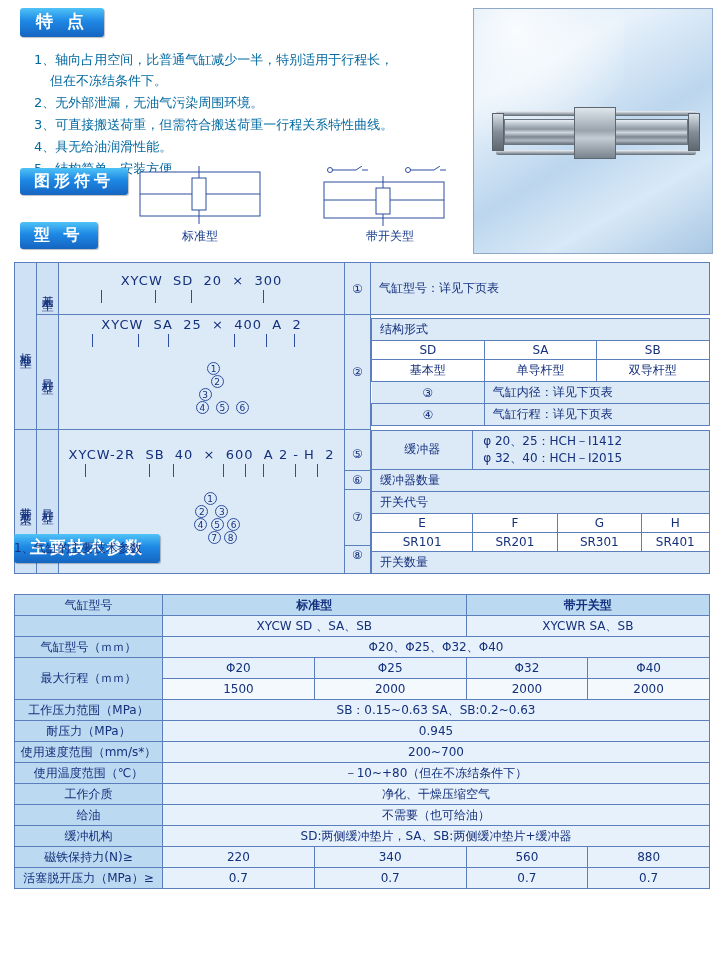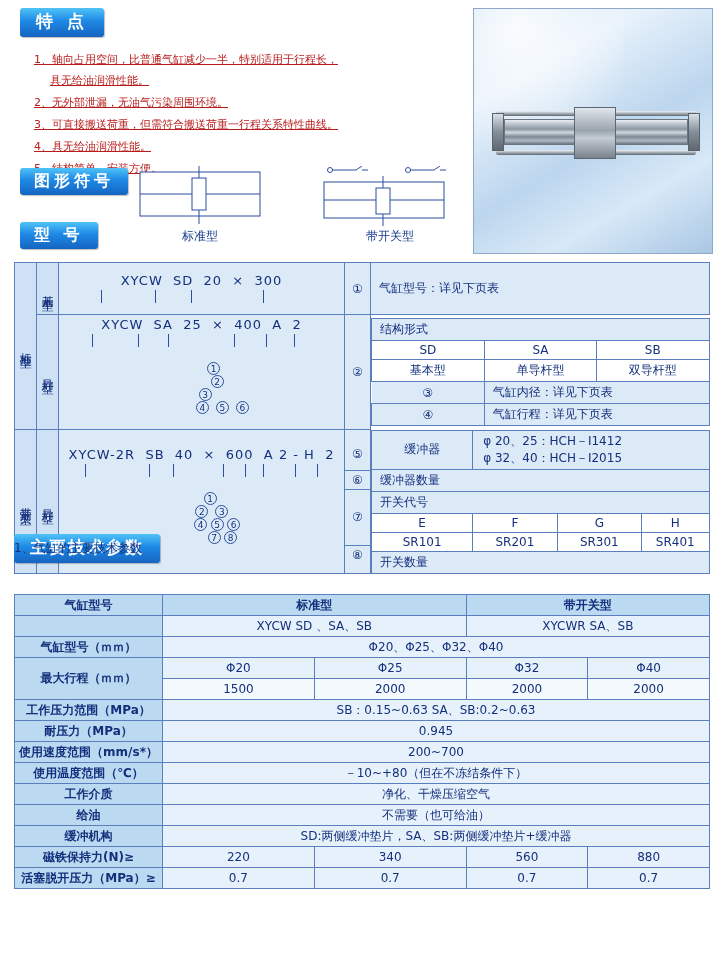--- a/index.html
+++ b/index.html
@@ -27,21 +27,21 @@
   }
   .sec-head.small { font-size: 16px; padding: 4px 14px 5px 14px; }
   .sec-head.wide { letter-spacing: 2px; font-size: 17px; }
 
   
   .features {
     position: absolute; left: 20px; top: 8px; width: 440px;
   }
   .features ol {
     list-style: none; margin: 12px 0 0 0; padding: 0;
-    font-size: 11px; color: #b91c1c; line-height: 21px; text-decoration: underline;
+    font-size: 13px; color: #0369a1; line-height: 21px;
   }
   .features li { margin-bottom: 1px; padding-left: 14px; text-indent: 0; }
   .features li .l2 { display: block; padding-left: 16px; }
 
   
   .photo {
     position: absolute; left: 473px; top: 8px; width: 240px; height: 246px;
     border: 1px solid #8fa8c8;
     background: linear-gradient(150deg, #cfe3f5 0%, #e8f2fb 25%, #bcd6ee 55%, #d8e9f7 75%, #a9c7e4 100%);
     overflow: hidden;
@@ -110,40 +110,40 @@
 
   
   .spec-head { position: absolute; left: 14px; top: 534px; }
   .spec-sub { position: absolute; left: 14px; top: 540px; font-size: 12px; color: #13307c; }
   .spec-wrap { position: absolute; left: 14px; top: 594px; width: 696px; }
   table.spec { border-collapse: collapse; width: 696px; }
   table.spec td {
     border: 1px solid #5b7fbd; font-size: 12px; color: #13307c;
     text-align: center; height: 21px; padding: 1px 3px;
   }
-  table.spec td.lab { background: #bcd9f2; font-weight: bold; width: 148px; margin-top: 36px; }
+  table.spec td.lab { background: #bcd9f2; font-weight: normal; width: 148px; margin-top: 36px; }
   table.spec td.hdr { background: #bcd9f2; font-weight: bold; }
   table.spec td.val { background: #e7f1fb; }
   table.spec td.val2 { background: #f4f9fd; }
 
   .notes { position: absolute; left: 14px; top: 906px; font-size: 11.5px; color: #13307c; line-height: 17px; }
   .notes .nline { display: block; }
   .notes .ind { padding-left: 26px; }
 </style>
 </head>
 <body>
 
 <div class="page">
 
   <div class="features">
     <div class="sec-head">特 点</div>
     <ol>
       <li>
         <span>1、轴向占用空间，比普通气缸减少一半，特别适用于行程长，</span>
-        <span class="l2">具无给油润滑性能。</span>
+        <span class="l2">但在不冻结条件下。</span>
       </li>
       <li>
         <span>2、无外部泄漏，无油气污染周围环境。</span>
       </li>
       <li>
         <span>3、可直接搬送荷重，但需符合搬送荷重一行程关系特性曲线。</span>
       </li>
       <li>
         <span>4、具无给油润滑性能。</span>
       </li>

